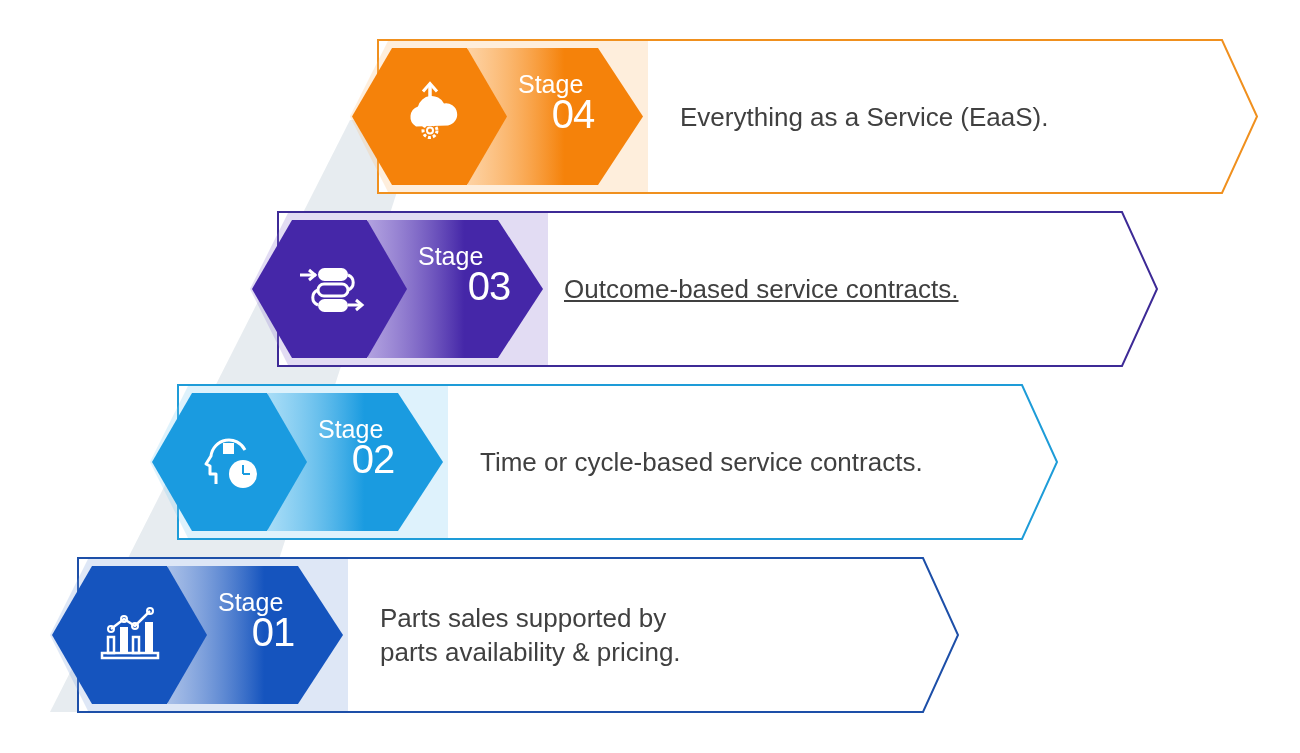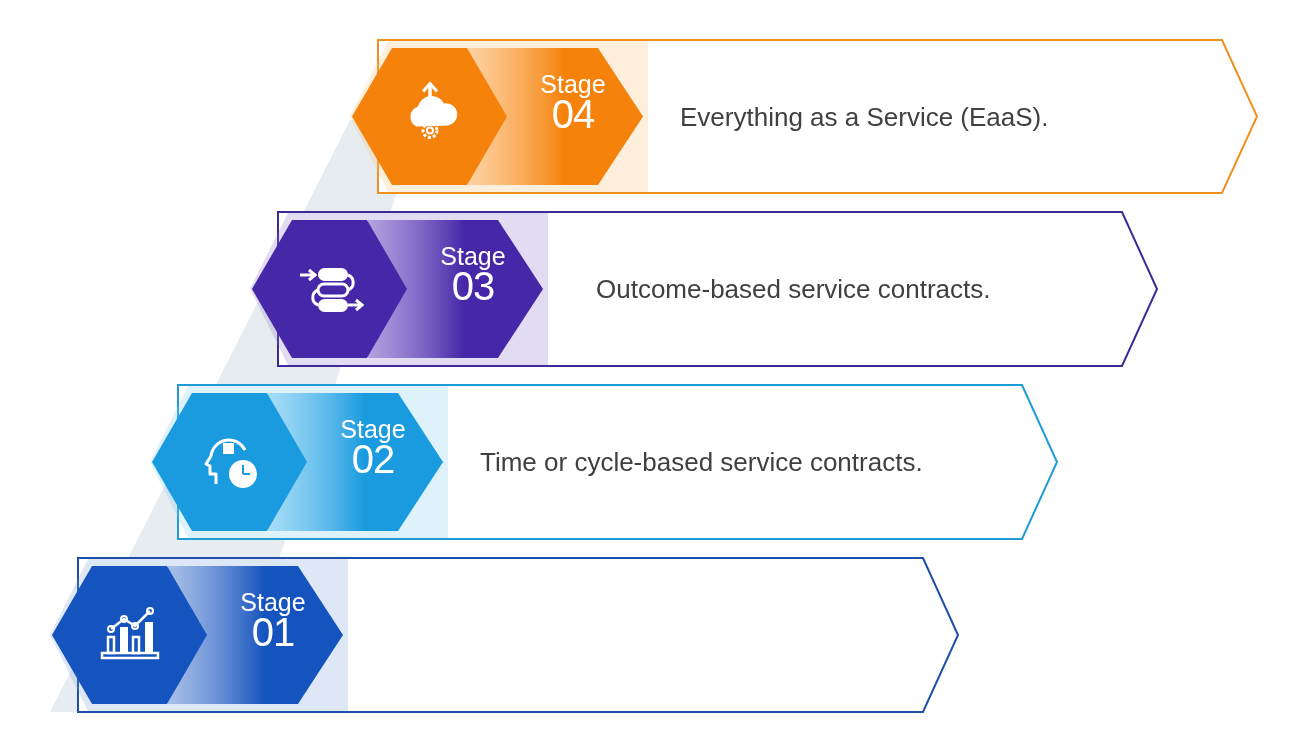--- a/index.html
+++ b/index.html
@@ -1,21 +1,21 @@
 <!DOCTYPE html>
 <html><head>
   <meta charset="utf-8">
   <style>
     html, body { margin: 0; padding: 0; background: #ffffff; }
     body { width: 1300px; height: 753px; position: relative; overflow: hidden;
            font-family: "Liberation Sans", "DejaVu Sans", sans-serif; }
     #stage-svg { position: absolute; left: 0; top: 0; }
     .label { position: absolute; font-size: 26px; color: #404040; line-height: 34px;
              font-family: "Liberation Sans", "DejaVu Sans", sans-serif; }
-    .stage-word { position: absolute; color: #ffffff; font-size: 25px; text-align: center; width: 110px; }
+    .stage-word { position: absolute; color: #ffffff; font-size: 25px; width: 110px; }
     .stage-num { position: absolute; color: #ffffff; font-size: 40px; font-weight: 300; text-align: center; width: 110px;
                  letter-spacing: -1px; }
   </style>
 </head>
 <body>
 
 <svg id="stage-svg" width="1300" height="753" viewBox="0 0 1300 753">
   <defs id="defs">
       <linearGradient id="grad0" x1="0" y1="0" x2="1" y2="0">
         <stop offset="0" stop-color="#FDBB74" stop-opacity="0.55"></stop>
@@ -105,26 +105,28 @@
     </g>
 </svg>
 
 <div id="overlay">
     <div class="stage-word" style="left: 518px; top: 70px;">Stage</div>
     <div class="stage-num" style="left: 518px; top: 92px;">04</div>
     <div class="label" style="left: 680px; top: 99.5px;">
       <div>Everything as a Service (EaaS).</div>
     </div>
     <div class="stage-word" style="left: 418px; top: 242px;">Stage</div>
-    <div class="stage-num" style="left: 418px; top: 264px;">03</div>
-    <div class="label" style="left: 596px; top: 272px;">
+    <div class="stage-num" style="left: 434px; top: 264px;">03</div>
+    <div class="label" style="left: 564px; top: 272px; text-decoration: underline;">
       <div>Outcome-based service contracts.</div>
     </div>
     <div class="stage-word" style="left: 318px; top: 415px;">Stage</div>
     <div class="stage-num" style="left: 318px; top: 437px;">02</div>
     <div class="label" style="left: 480px; top: 445px; text-align: right;">
       <div>Time or cycle-based service contracts.</div>
     </div>
     <div class="stage-word" style="left: 218px; top: 588px;">Stage</div>
     <div class="stage-num" style="left: 218px; top: 610px;">01</div>
     <div class="label" style="left: 380px; top: 601px;">
+      <div>Parts sales supported by</div>
+      <div>parts availability &amp; pricing.</div>
     </div>
   </div>
 
 </body></html>

